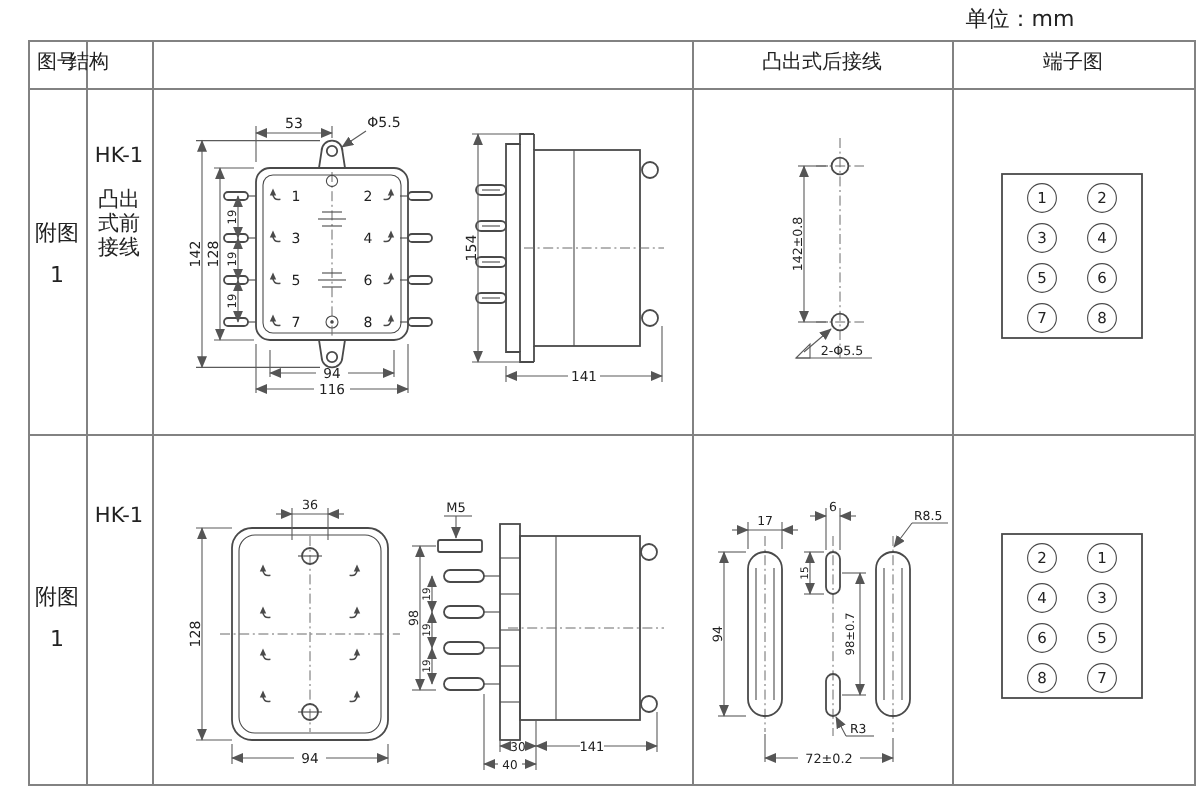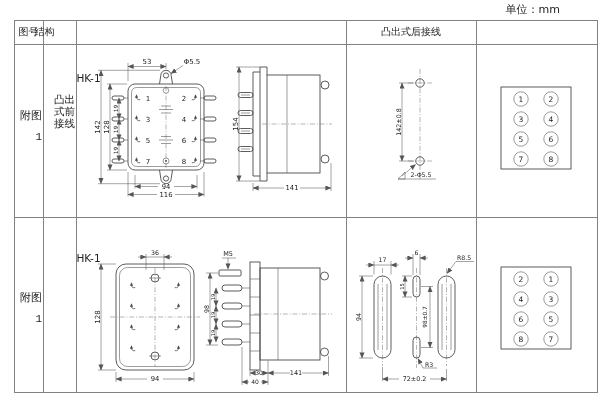--- a/index.html
+++ b/index.html
@@ -1,23 +1,23 @@
 <!DOCTYPE html>
 <html><head>
 <meta charset="utf-8">
 <style>
   html,body{margin:0;padding:0;background:#fff;}
   .page{position:relative;width:600px;height:400px;background:#fff;overflow:hidden;
         font-family:"DejaVu Sans","Liberation Sans",sans-serif;color:#222;}
   .hl{position:absolute;height:1px;background:#828282;}
   .vl{position:absolute;width:1px;background:#828282;}
   .hdr{position:absolute;text-align:center;font-size:10px;color:#222;line-height:24px;height:24px;}
-  .unit{position:absolute;font-size:11px;color:#222;text-align:right;}
-  .vtxt{position:absolute;text-align:right;word-break:break-all;overflow-wrap:break-word;color:#222;font-family:Liberation Mono, monospace;}
-  .model{position:absolute;text-align:center;font-size:10.5px;white-space:nowrap;color:#222;margin-left:29px;}
+  .unit{position:absolute;font-size:11px;color:#222;text-align:center;}
+  .vtxt{position:absolute;text-align:center;word-break:break-all;overflow-wrap:break-word;color:#222;}
+  .model{position:absolute;text-align:center;font-size:10.5px;white-space:nowrap;color:#222;}
   .lbl{position:absolute;text-align:center;font-size:11px;letter-spacing:3px;color:#222;}
   svg{position:absolute;overflow:visible;}
   svg text{font-family:"DejaVu Sans","Liberation Sans",sans-serif;fill:#222;}
   .ol{stroke:#4a4a4a;stroke-width:0.9;fill:none;}
   .thin{stroke:#4a4a4a;stroke-width:0.55;fill:none;}
   .dim{stroke:#5a5a5a;stroke-width:0.55;fill:none;}
   .cl{stroke:#6a6a6a;stroke-width:0.5;fill:none;stroke-dasharray:5 1.8 1 1.8;}
 </style>
 </head>
 <body>
@@ -33,20 +33,21 @@
   <div class="vl" style="left:14px;top:20px;height:373px"></div>
   <div class="vl" style="left:597px;top:20px;height:373px"></div>
   <div class="vl" style="left:43px;top:20px;height:373px"></div>
   <div class="vl" style="left:76px;top:20px;height:373px"></div>
   <div class="vl" style="left:346px;top:20px;height:373px"></div>
   <div class="vl" style="left:476px;top:20px;height:373px"></div>
 
   <div class="hdr" style="left:14px;top:20px;width:29px">图号</div>
   <div class="hdr" style="left:28px;top:20px;width:33px">结构</div>
   <div class="hdr" style="left:346px;top:20px;width:130px">凸出式后接线</div>
+  <div class="hdr" style="left:476px;top:20px;width:121px">端子图</div>
 
   <div class="vtxt" style="left:15px;top:106px;width:27px;font-size:11px;line-height:21px">附图1</div>
   <div class="model" style="left:43px;top:72px;width:33px">HK-1</div>
   <div class="vtxt" style="left:44px;top:94px;width:31px;font-size:10.5px;line-height:12px">凸出式前接线</div>
 
   <div class="vtxt" style="left:15px;top:288px;width:27px;font-size:11px;line-height:21px">附图1</div>
   <div class="model" style="left:43px;top:252px;width:33px">HK-1</div>
 
   <svg style="left:88px;top:50px" width="148" height="148" viewBox="0 0 148 148">
     <defs>

